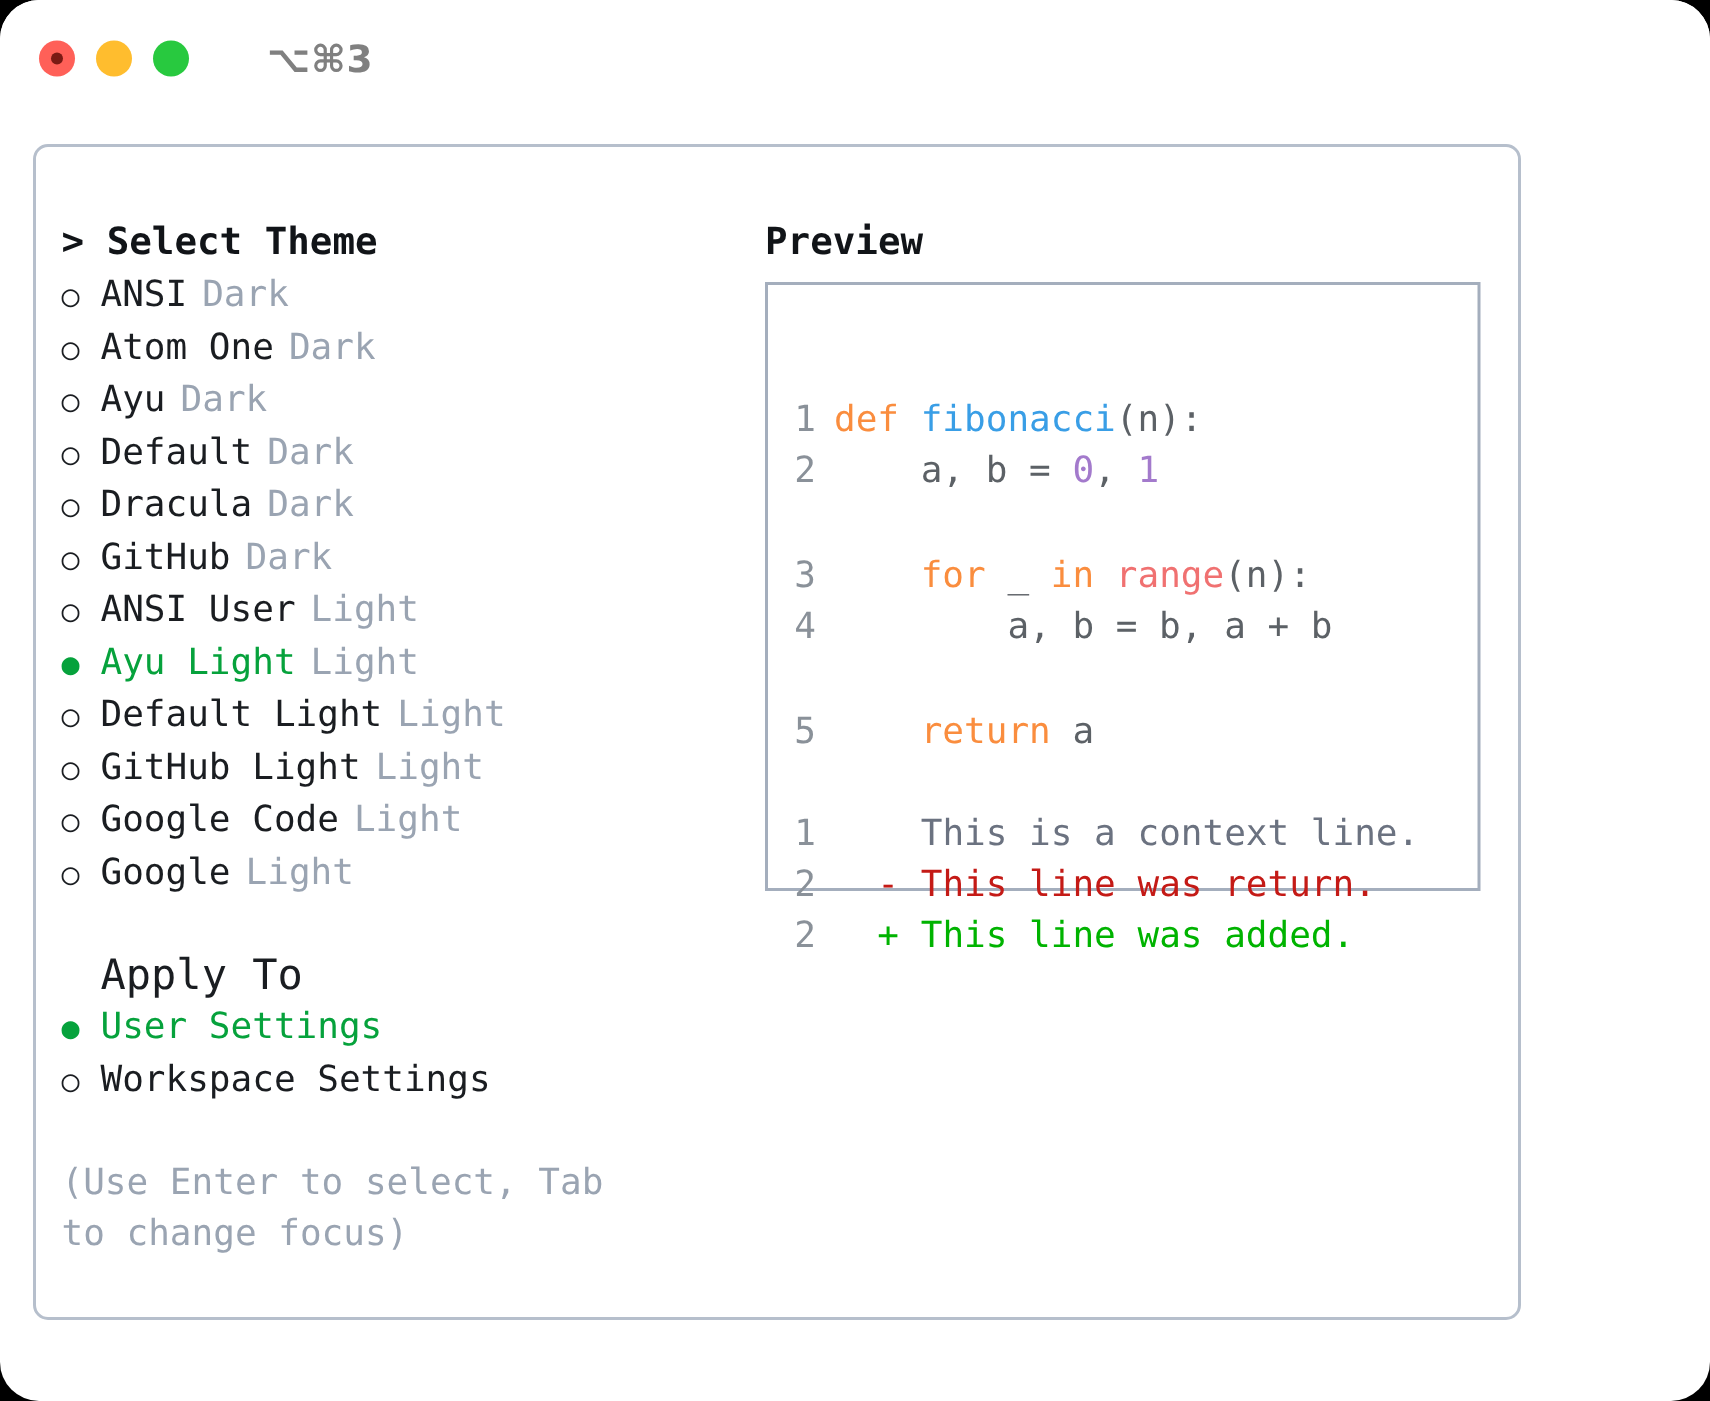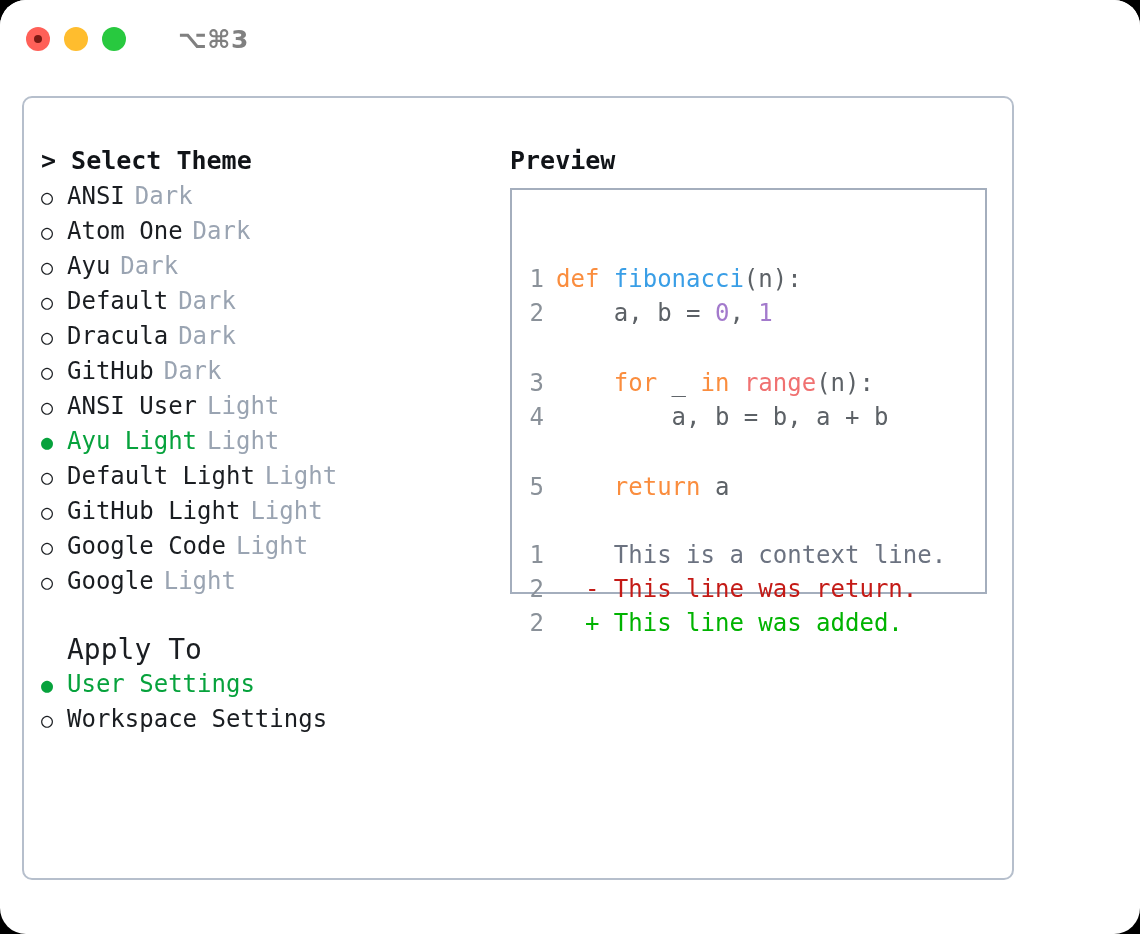--- a/index.html
+++ b/index.html
@@ -234,20 +234,21 @@
 
         <div class="apply-head">Apply To</div>
 
         <ul class="opt-list" id="apply-list">
             <li class="opt selected"><span class="marker">●</span><span class="opt-label">User Settings</span></li>
             <li class="opt"><span class="marker">○</span><span class="opt-label">Workspace Settings</span></li>
           </ul>
 
         <div class="spacer-lg"></div>
 
+        <div class="hint">(Use Enter to select, Tab to change focus)</div>
       </div>
 
       <div class="right-col">
 
         <div class="preview-head">Preview</div>
 
         <div class="preview-box">
           <div id="code-block">
               <div class="code-line"><span class="lineno">1</span><span class="tok-kw">def </span><span class="tok-fn">fibonacci</span><span class="tok-pln">(n):</span></div>
               <div class="code-line"><span class="lineno">2</span><span class="tok-pln">    a, b = </span><span class="tok-num">0</span><span class="tok-pln">, </span><span class="tok-num">1</span></div>

